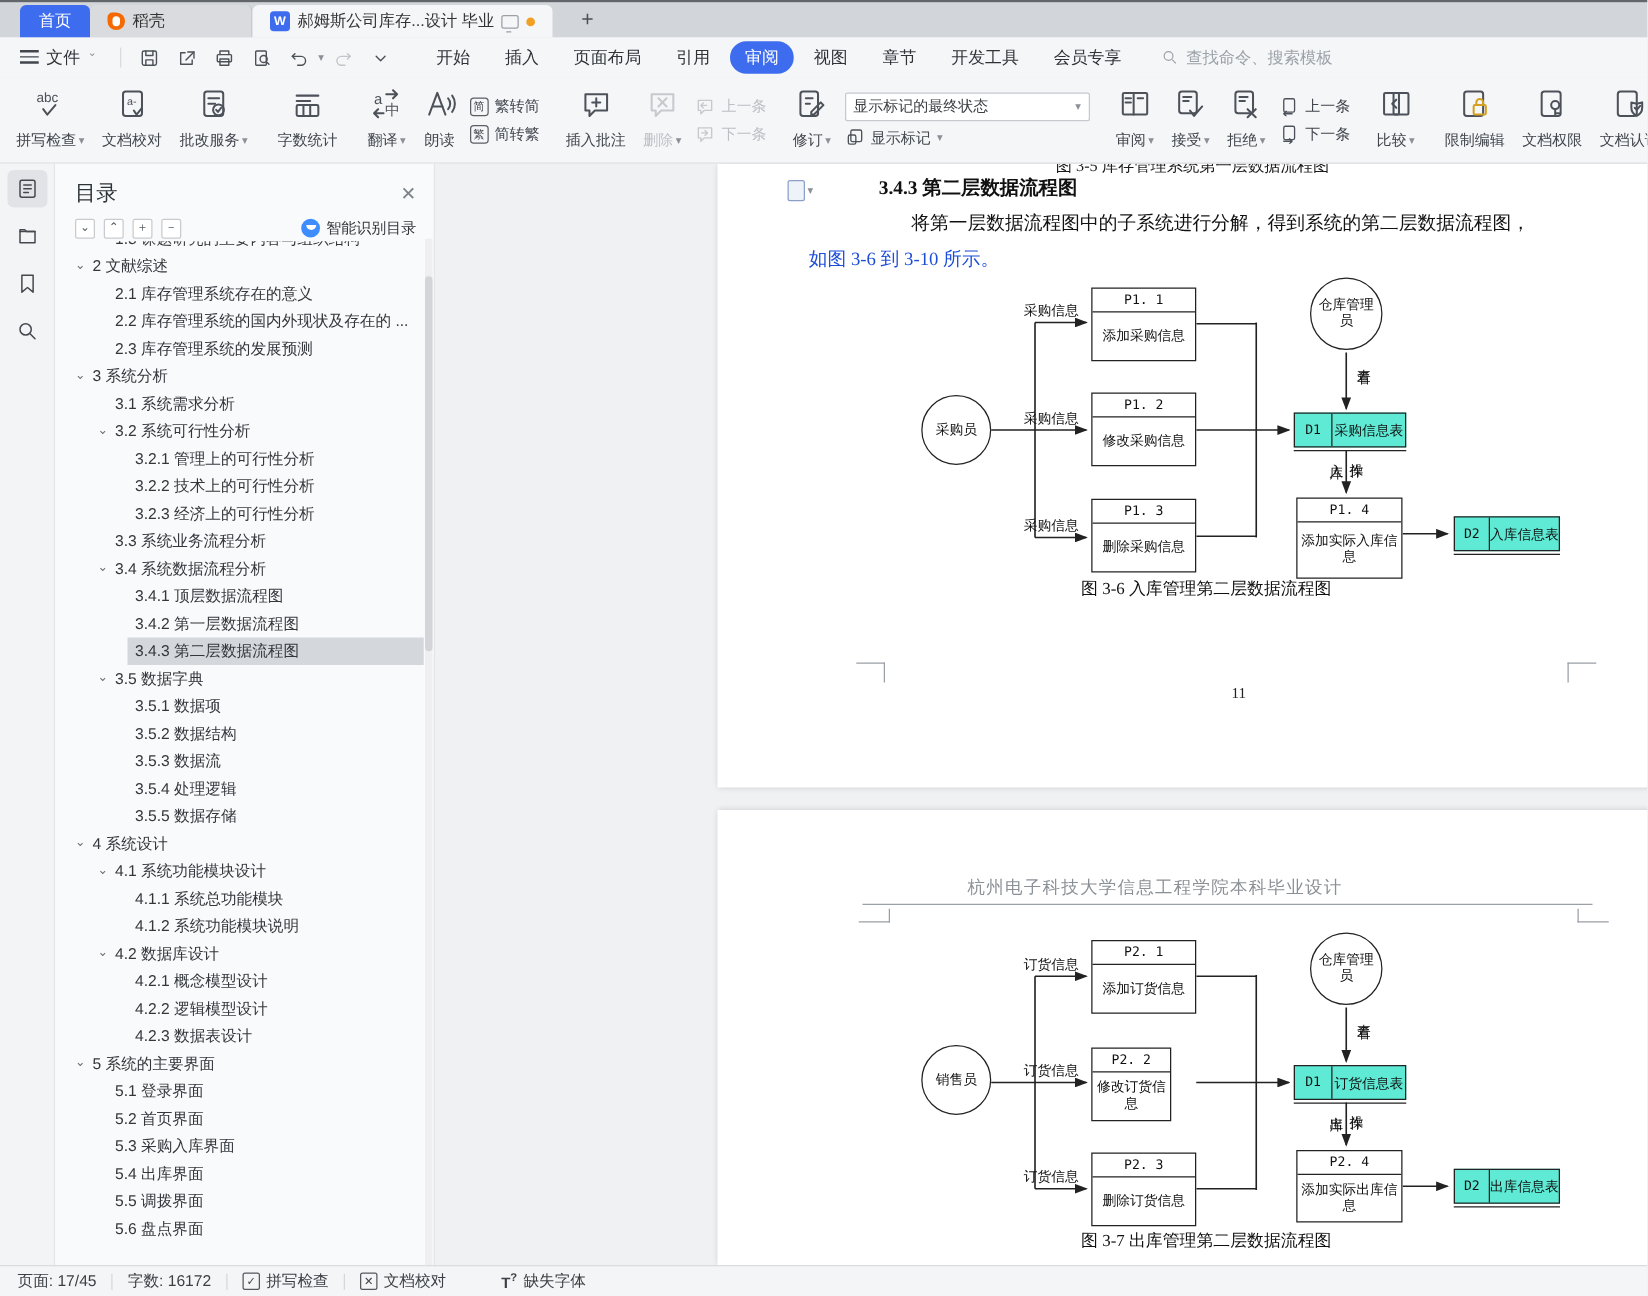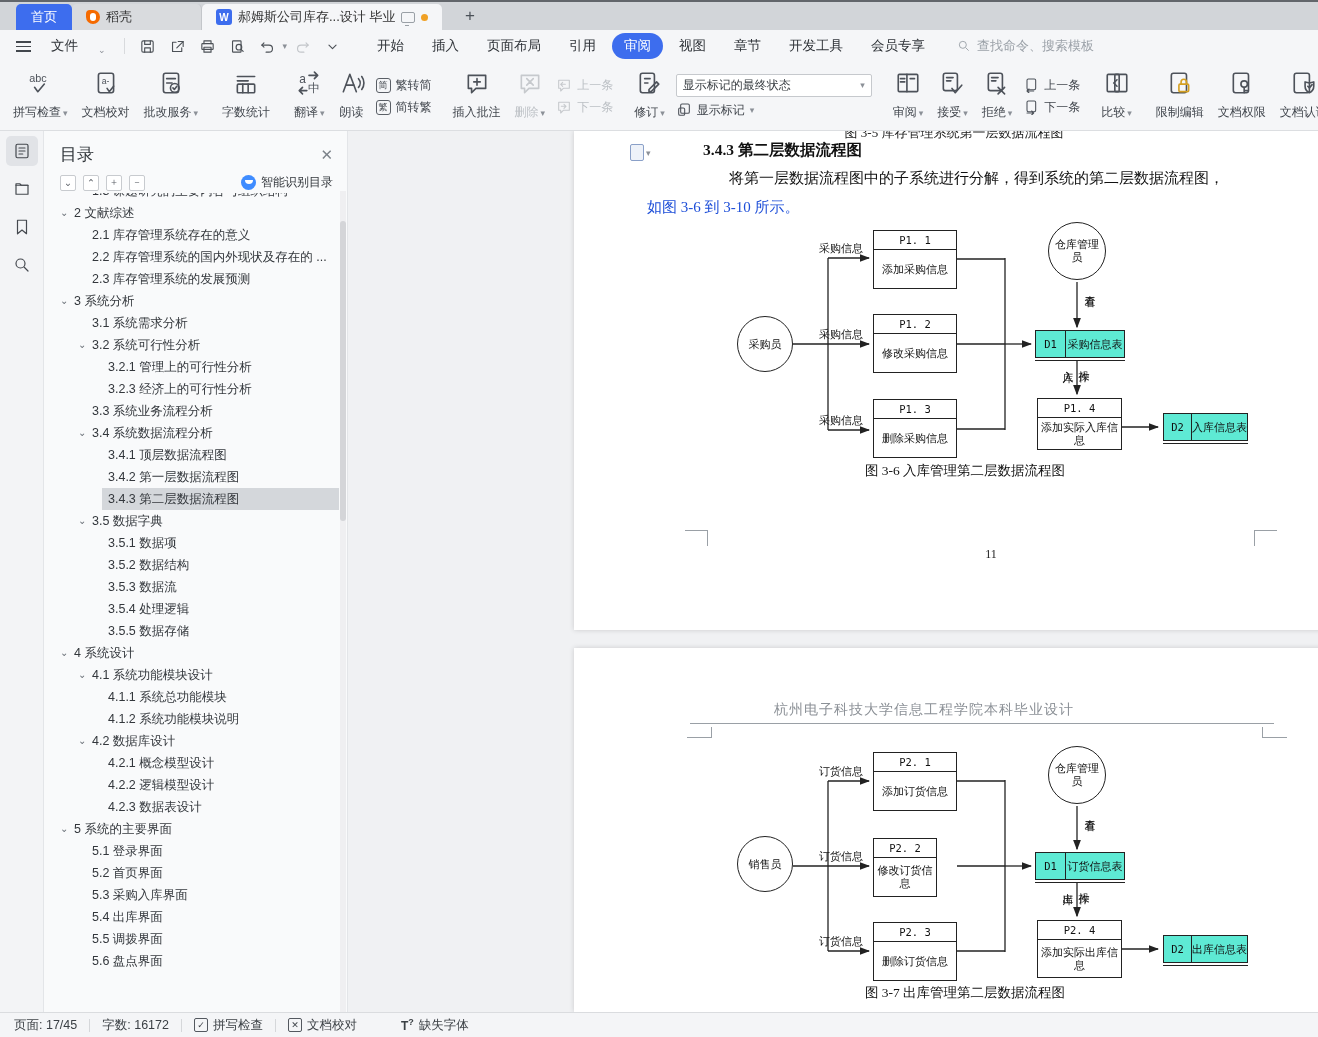--- a/index.html
+++ b/index.html
@@ -18,21 +18,21 @@
   .docer-ico::after { content:''; position:absolute; left:4px; top:3px; width:6px; height:8px; border-radius:3px; background:#fff; }
   .wps-ico { width:16px; height:16px; border-radius:3px; background:#3d6dee; color:#fff; font-size:10px; font-weight:bold; display:flex; align-items:center; justify-content:center; flex:0 0 auto; }
   .doc-title { white-space:nowrap; overflow:hidden; max-width:160px; }
   .present-ico { width:14px; height:11px; border:1.4px solid #9aa0a6; border-radius:2px; position:relative; flex:0 0 auto; }
   .present-ico::after { content:''; position:absolute; left:3px; bottom:-4px; width:4px; height:3px; border-bottom:1.4px solid #9aa0a6; }
   .unsaved-dot { width:7px; height:7px; border-radius:50%; background:#f0a125; flex:0 0 auto; }
   .newtab { margin-left:18px; margin-bottom:4px; width:20px; height:20px; font-size:17px; color:#4b5158; display:flex; align-items:center; justify-content:center; }
 
   
   .menubar { position:absolute; left:0; top:30px; width:100%; height:32px; background:#f5f6f8; display:flex; align-items:center; }
-  .filebtn { display:flex; align-items:flex-end; gap:20px; padding:0 10px 0 16px; font-size:13.5px; color:#2f3338; }
+  .filebtn { display:flex; align-items:flex-start; gap:6px; padding:0 10px 0 16px; font-size:13.5px; color:#2f3338; }
   .ham { display:inline-block; width:15px; }
   .ham i { display:block; height:1.6px; background:#42474d; margin:3px 0; }
   .caret { font-size:9px; color:#8b9097; }
   .qsep { width:1px; height:16px; background:#d8dadd; margin:0 8px; }
   .qico { width:22px; height:22px; margin:0 4px; display:flex; align-items:center; justify-content:center; }
   .qico svg { width:17px; height:17px; stroke:#4c5157; fill:none; stroke-width:1.6; stroke-linecap:round; stroke-linejoin:round; }
   .qico.dis svg { stroke:#c2c5c9; }
   .menus { display:flex; align-items:center; margin-left:18px; gap:4px; }
   .menu-item { padding:4px 12px; font-size:13.5px; color:#2f3338; border-radius:13px; }
   .menu-item.active { background:#3d6dee; color:#fff; }
@@ -507,20 +507,21 @@
       <div class="toc-list" id="toc-list">
           <div class="toc-row lvl1 cliptop"><span class="lbl">1.3 课题研究的主要内容与组织结构</span></div>
           <div class="toc-row lvl0"><span class="chev">⌄</span><span class="lbl">2 文献综述</span></div>
           <div class="toc-row lvl1"><span class="lbl">2.1 库存管理系统存在的意义</span></div>
           <div class="toc-row lvl1"><span class="lbl">2.2 库存管理系统的国内外现状及存在的 ...</span></div>
           <div class="toc-row lvl1"><span class="lbl">2.3 库存管理系统的发展预测</span></div>
           <div class="toc-row lvl0"><span class="chev">⌄</span><span class="lbl">3 系统分析</span></div>
           <div class="toc-row lvl1"><span class="lbl">3.1 系统需求分析</span></div>
           <div class="toc-row lvl1"><span class="chev">⌄</span><span class="lbl">3.2 系统可行性分析</span></div>
           <div class="toc-row lvl2"><span class="lbl">3.2.1 管理上的可行性分析</span></div>
+          <div class="toc-row lvl2"><span class="lbl">3.2.2 技术上的可行性分析</span></div>
           <div class="toc-row lvl2"><span class="lbl">3.2.3 经济上的可行性分析</span></div>
           <div class="toc-row lvl1"><span class="lbl">3.3 系统业务流程分析</span></div>
           <div class="toc-row lvl1"><span class="chev">⌄</span><span class="lbl">3.4 系统数据流程分析</span></div>
           <div class="toc-row lvl2"><span class="lbl">3.4.1 顶层数据流程图</span></div>
           <div class="toc-row lvl2"><span class="lbl">3.4.2 第一层数据流程图</span></div>
           <div class="toc-row lvl2 sel"><span class="lbl">3.4.3 第二层数据流程图</span></div>
           <div class="toc-row lvl1"><span class="chev">⌄</span><span class="lbl">3.5 数据字典</span></div>
           <div class="toc-row lvl2"><span class="lbl">3.5.1 数据项</span></div>
           <div class="toc-row lvl2"><span class="lbl">3.5.2 数据结构</span></div>
           <div class="toc-row lvl2"><span class="lbl">3.5.3 数据流</span></div>
@@ -602,21 +603,21 @@
           </div>
         <div class="vlabel vtext" style="left:508px;top:155px;">查看</div>
         <div class="dfd-store" style="left:461px;top:199px;width:90px;height:28px;">
           <div class="cell">D1</div>
             <div class="nm">采购信息表</div>
         </div>
         <div class="opcols" style="left:486px;top:231px;">
           <span class="vtext">入库</span>
           <span class="vtext">操作</span>
         </div>
-        <div class="dfd-proc" style="left:463px;top:267px;width:85px;height:52px;">
+        <div class="dfd-proc" style="left:463px;top:267px;width:85px;height:65px;">
           <div class="hd">P1. 4</div>
             <div class="bd">添加实际入库信息</div>
         </div>
         <div class="dfd-store" style="left:589px;top:282px;width:85px;height:28px;">
           <div class="cell">D2</div>
             <div class="nm">入库信息表</div>
         </div>
         <div class="figcap" style="top:331px;">图 3-6 入库管理第二层数据流程图</div>
         <div class="mark" style="left:111px;top:399px;width:23px;height:16px;border-top:1px solid #9aa0a6;border-right:1px solid #9aa0a6;"></div>
         <div class="mark" style="left:680px;top:399px;width:23px;height:16px;border-top:1px solid #9aa0a6;border-left:1px solid #9aa0a6;"></div>

